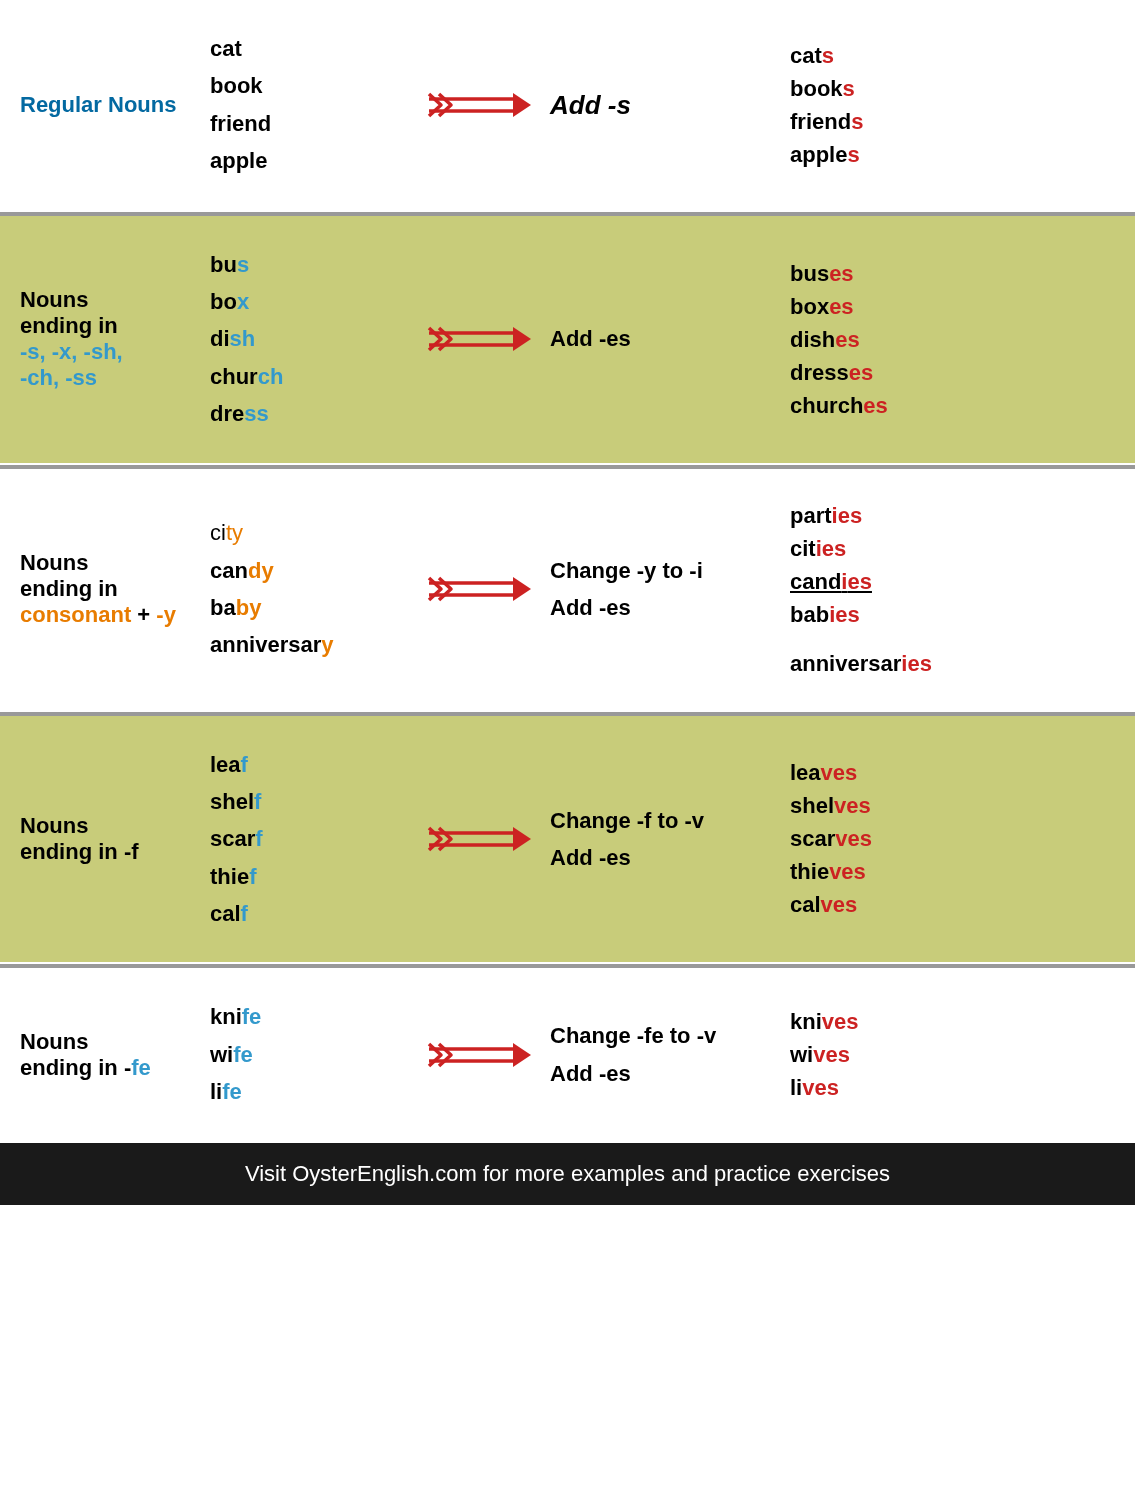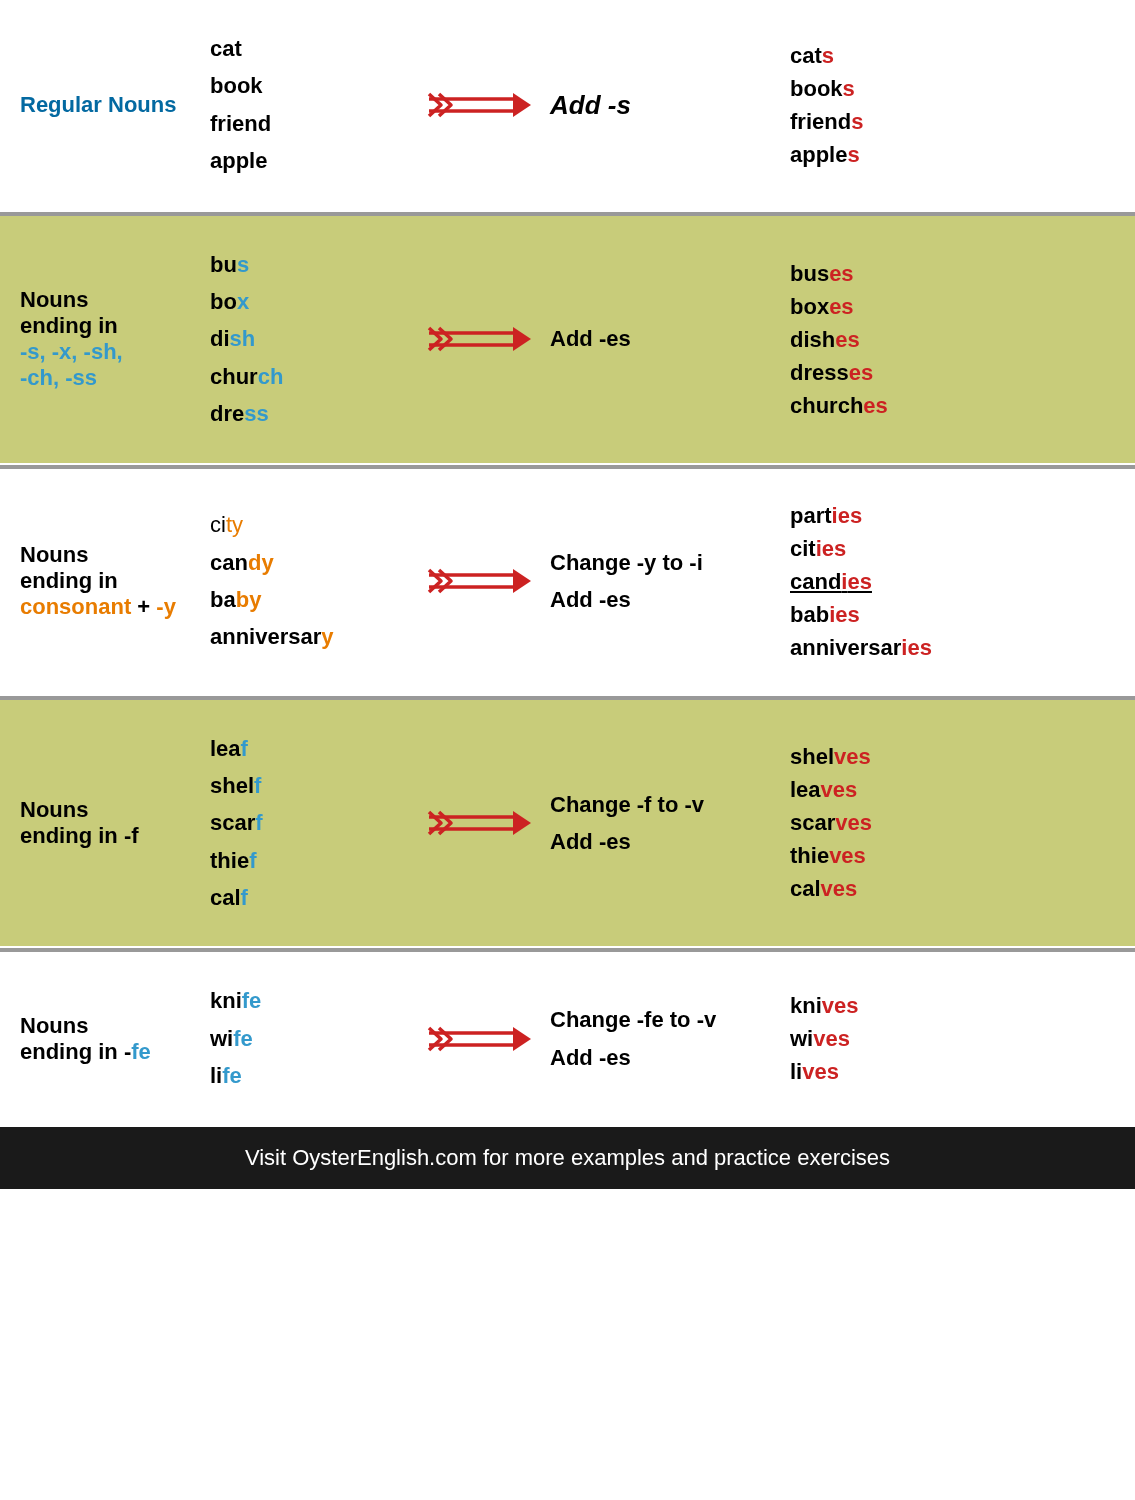--- a/index.html
+++ b/index.html
@@ -171,21 +171,21 @@
         </div>
         <div class="col-instruction" style="font-weight: bold; font-size: 22px; line-height: 1.7;">
           <div style="color: rgb(0, 0, 0);">Change -y to -i</div>
           <div style="color: rgb(0, 0, 0);">Add -es</div>
         </div>
         <div class="col-plurals" style="line-height: 1.7;">
           <div style="line-height: 1.5; font-weight: bold; font-size: 22px;"><span>part</span><span style="color: rgb(204, 34, 34);">i</span><span style="color: rgb(204, 34, 34);">es</span></div>
           <div style="line-height: 1.5; font-weight: bold; font-size: 22px;"><span>cit</span><span style="color: rgb(204, 34, 34);">i</span><span style="color: rgb(204, 34, 34);">es</span></div>
           <div style="line-height: 1.5; font-weight: bold; font-size: 22px; text-decoration: underline;"><span>cand</span><span style="color: rgb(204, 34, 34);">i</span><span style="color: rgb(204, 34, 34);">es</span></div>
           <div style="line-height: 1.5; font-weight: bold; font-size: 22px;"><span>bab</span><span style="color: rgb(204, 34, 34);">i</span><span style="color: rgb(204, 34, 34);">es</span></div>
-          <div style="line-height: 1.5; font-weight: bold; font-size: 22px;"><span>anniversar</span><span style="color: rgb(204, 34, 34);">i</span><span style="color: rgb(204, 34, 34);">es</span></div>
+          <div style="line-height: 1.5; font-weight: bold; font-size: 22px; margin-top: 16px;"><span>anniversar</span><span style="color: rgb(204, 34, 34);">i</span><span style="color: rgb(204, 34, 34);">es</span></div>
         </div>
       </div>
       <div style="height: 4px; background: rgb(153, 153, 153);"></div>
       <div class="row row-green">
         <div class="col-rule"><span style="font-weight:bold;font-size:22px;color:#000;">Nouns<br>ending in -f</span></div>
         <div class="col-examples" style="font-weight: bold; font-size: 22px; line-height: 1.7;">
           <div style="line-height: 1.7; font-weight: bold; font-size: 22px;"><span>lea</span><span style="color: rgb(51, 153, 204);">f</span></div>
           <div style="line-height: 1.7; font-weight: bold; font-size: 22px;"><span>shel</span><span style="color: rgb(51, 153, 204);">f</span></div>
           <div style="line-height: 1.7; font-weight: bold; font-size: 22px;"><span>scar</span><span style="color: rgb(51, 153, 204);">f</span></div>
           <div style="line-height: 1.7; font-weight: bold; font-size: 22px;"><span>thie</span><span style="color: rgb(51, 153, 204);">f</span></div>
@@ -198,22 +198,22 @@
             <polyline points="4,11 16,22 4,33" stroke="#cc2222" stroke-width="3.5" fill="none" stroke-linejoin="round"></polyline>
             <polyline points="14,11 26,22 14,33" stroke="#cc2222" stroke-width="3.5" fill="none" stroke-linejoin="round"></polyline>
             <polygon points="88,10 106,22 88,34" fill="#cc2222"></polygon>
           </svg>
         </div>
         <div class="col-instruction" style="font-weight: bold; font-size: 22px; line-height: 1.7;">
           <div style="color: rgb(0, 0, 0);">Change -f to -v</div>
           <div style="color: rgb(0, 0, 0);">Add -es</div>
         </div>
         <div class="col-plurals" style="line-height: 1.7;">
+          <div style="line-height: 1.5; font-weight: bold; font-size: 22px;"><span>lea</span><span style="color: rgb(204, 34, 34);">ves</span></div>
           <div style="line-height: 1.5; font-weight: bold; font-size: 22px;"><span>shel</span><span style="color: rgb(204, 34, 34);">ves</span></div>
-          <div style="line-height: 1.5; font-weight: bold; font-size: 22px;"><span>lea</span><span style="color: rgb(204, 34, 34);">ves</span></div>
           <div style="line-height: 1.5; font-weight: bold; font-size: 22px;"><span>scar</span><span style="color: rgb(204, 34, 34);">ves</span></div>
           <div style="line-height: 1.5; font-weight: bold; font-size: 22px;"><span>thie</span><span style="color: rgb(204, 34, 34);">ves</span></div>
           <div style="line-height: 1.5; font-weight: bold; font-size: 22px;"><span>cal</span><span style="color: rgb(204, 34, 34);">ves</span></div>
         </div>
       </div>
       <div style="height: 4px; background: rgb(153, 153, 153);"></div>
       <div class="row row-light">
         <div class="col-rule"><span style="font-weight:bold;font-size:22px;color:#000;">Nouns<br>ending in -<span style="color:#3399cc;">fe</span></span></div>
         <div class="col-examples" style="font-weight: bold; font-size: 22px; line-height: 1.7;">
           <div style="line-height: 1.7; font-weight: bold; font-size: 22px;"><span>kni</span><span style="color: rgb(51, 153, 204);">fe</span></div>

